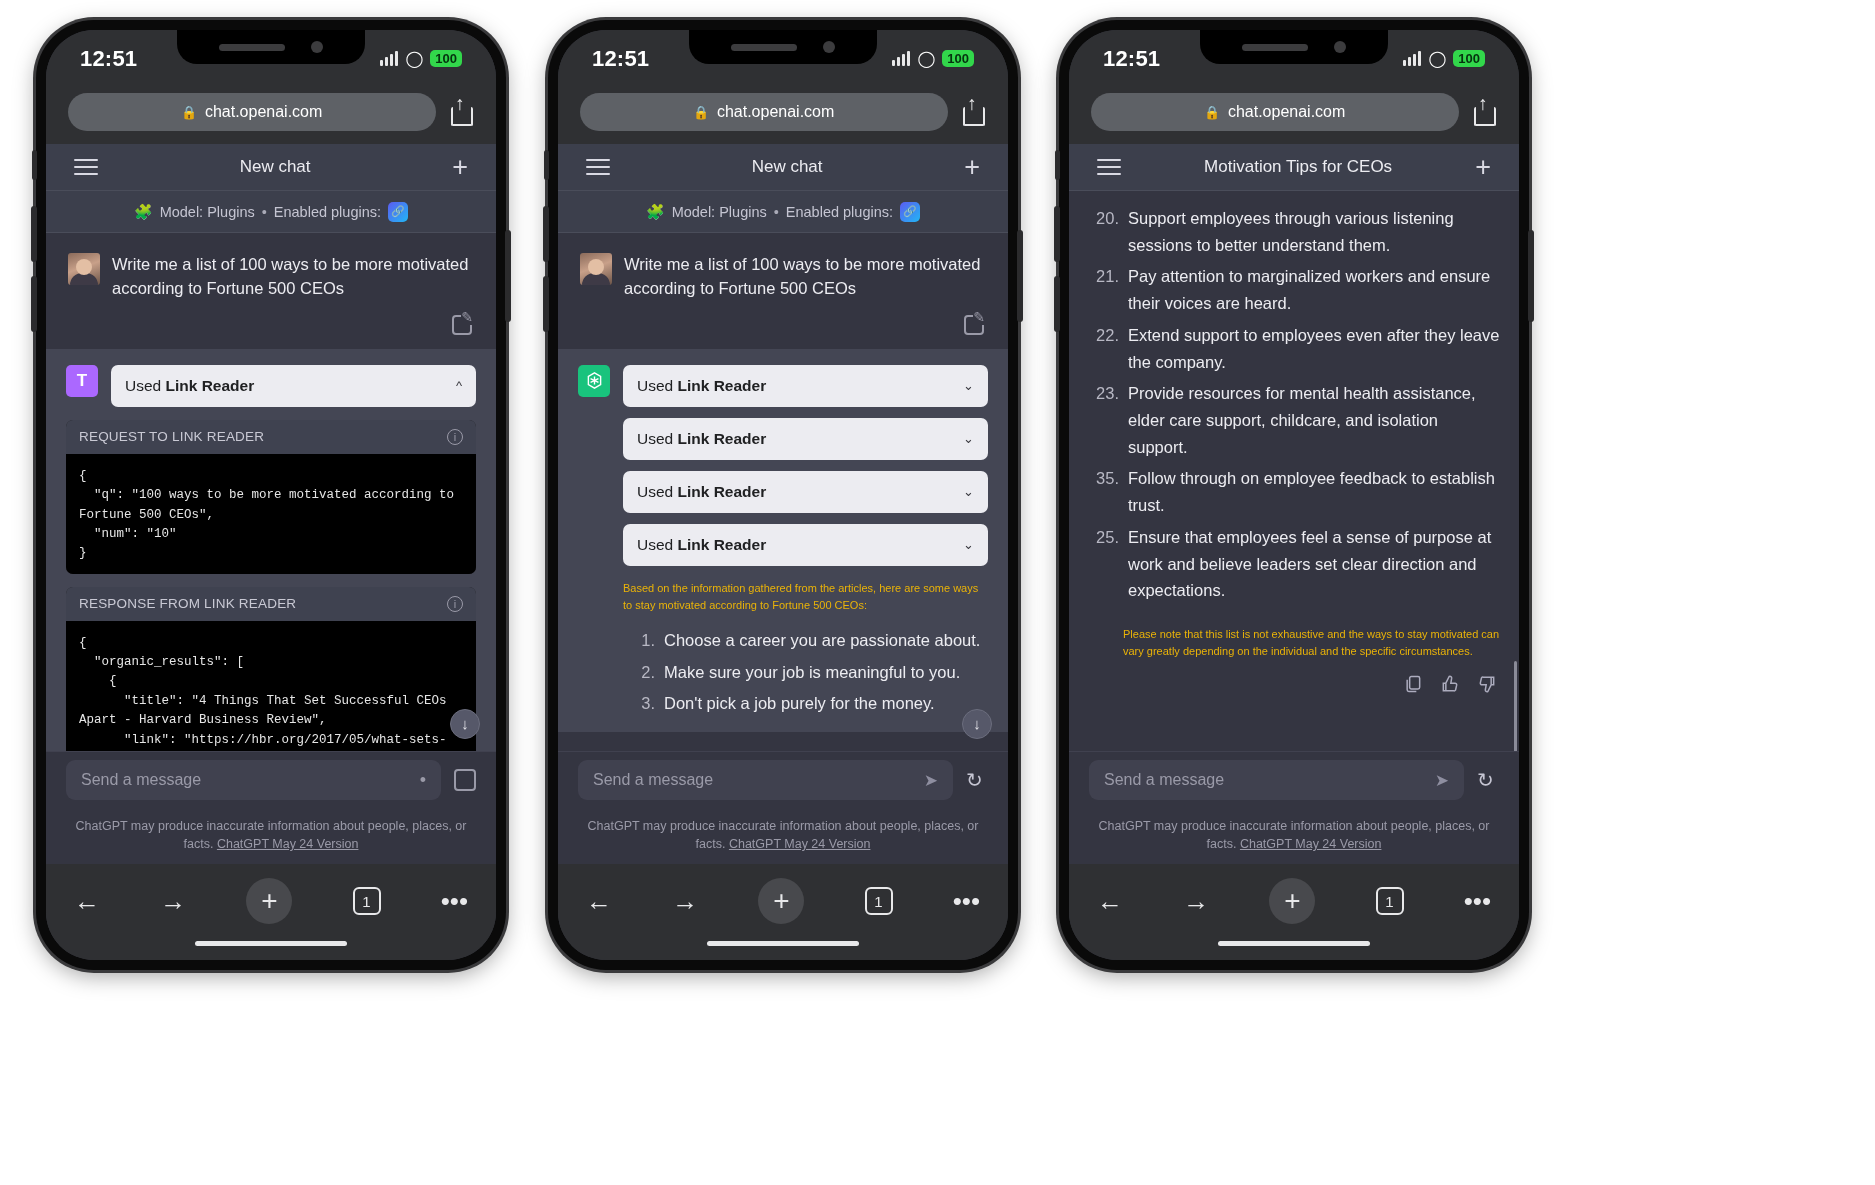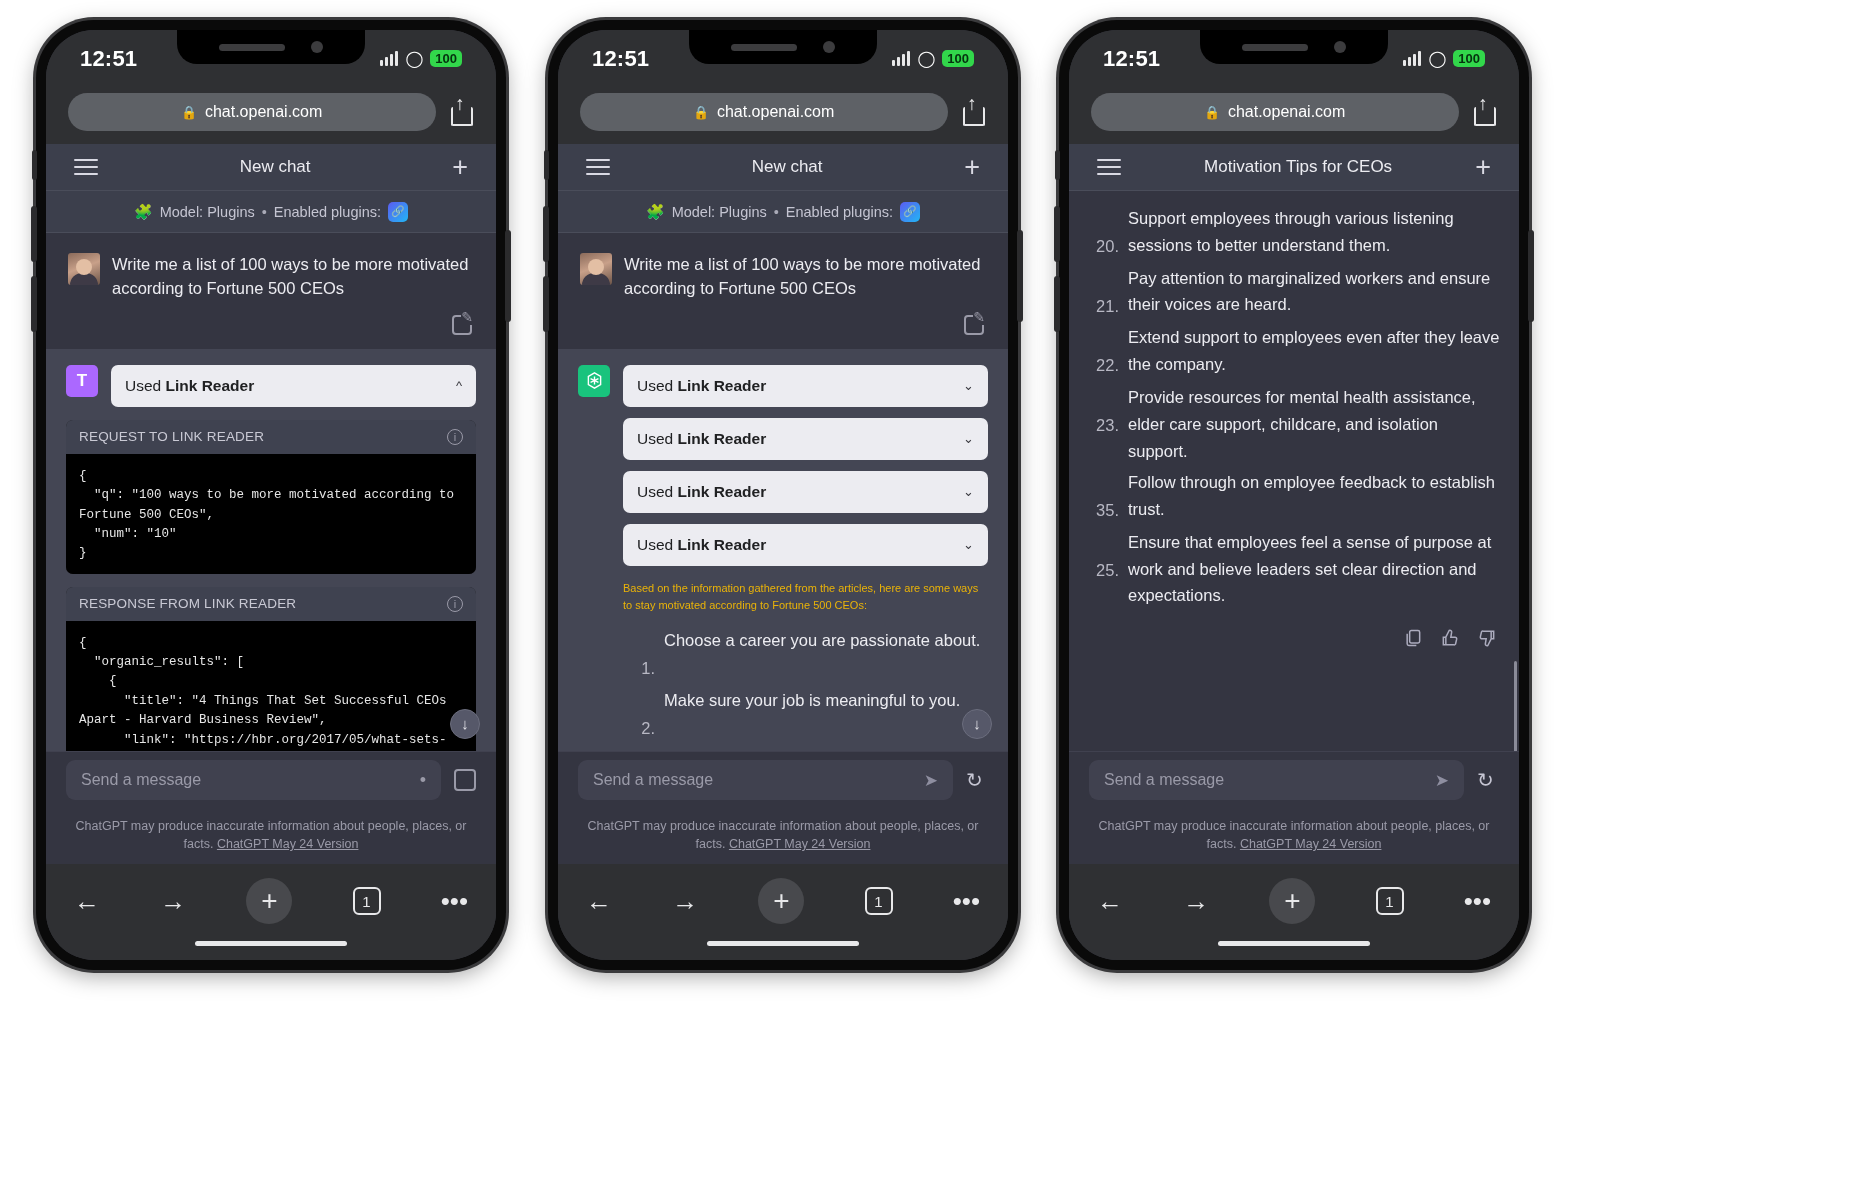--- a/index.html
+++ b/index.html
@@ -180,21 +180,21 @@
     line-height:1.55; padding:13px 13px 10px 13px;
     white-space:pre-wrap; word-break:break-word;
   }
 
   .answer-text { color:#eab308; font-size:11px; line-height:1.55; margin-top:14px; }
   .num-list { margin:13px 0 0 0; padding-left:6px; list-style:none; }
   .num-list li {
     color:#ececf1; font-size:16.5px; line-height:1.62;
     display:flex; gap:9px; margin-bottom:5px;
   }
-  .num-list li .n { color:#b8b8c4; min-width:26px; text-align:right;margin-top:28px; }
+  .num-list li .n { color:#b8b8c4; min-width:26px; text-align:right; }
 
   .scroll-fab {
     position:absolute; right:16px; bottom:12px;
     width:30px; height:30px; border-radius:50%;
     background:#565869; color:#e3e3e8;
     display:flex; align-items:center; justify-content:center;
     font-size:15px; border:1px solid #6b6d7d;
   }
 
   
@@ -590,20 +590,21 @@
           <li>
             <span class="n">35.</span>
             <span>Follow through on employee feedback to establish trust.</span>
           </li>
           <li>
             <span class="n">25.</span>
             <span>Ensure that employees feel a sense of purpose at work and believe leaders set clear direction and expectations.</span>
           </li>
         </ul>
 
+        <div class="answer-text" style="margin-top:22px;padding-left:36px">Please note that this list is not exhaustive and the ways to stay motivated can vary greatly depending on the individual and the specific circumstances.</div>
 
         <div class="actions-row">
           <span class="act-ico">
             <svg viewBox="0 0 24 24" fill="none" stroke="#acacbe" stroke-width="1.8">
               <rect x="8" y="3" width="12" height="15" rx="2"></rect>
                 <path d="M5 7v12a2 2 0 002 2h9"></path>
             </svg>
           </span>
           <span class="act-ico">
             <svg viewBox="0 0 24 24" fill="none" stroke="#acacbe" stroke-width="1.8">

